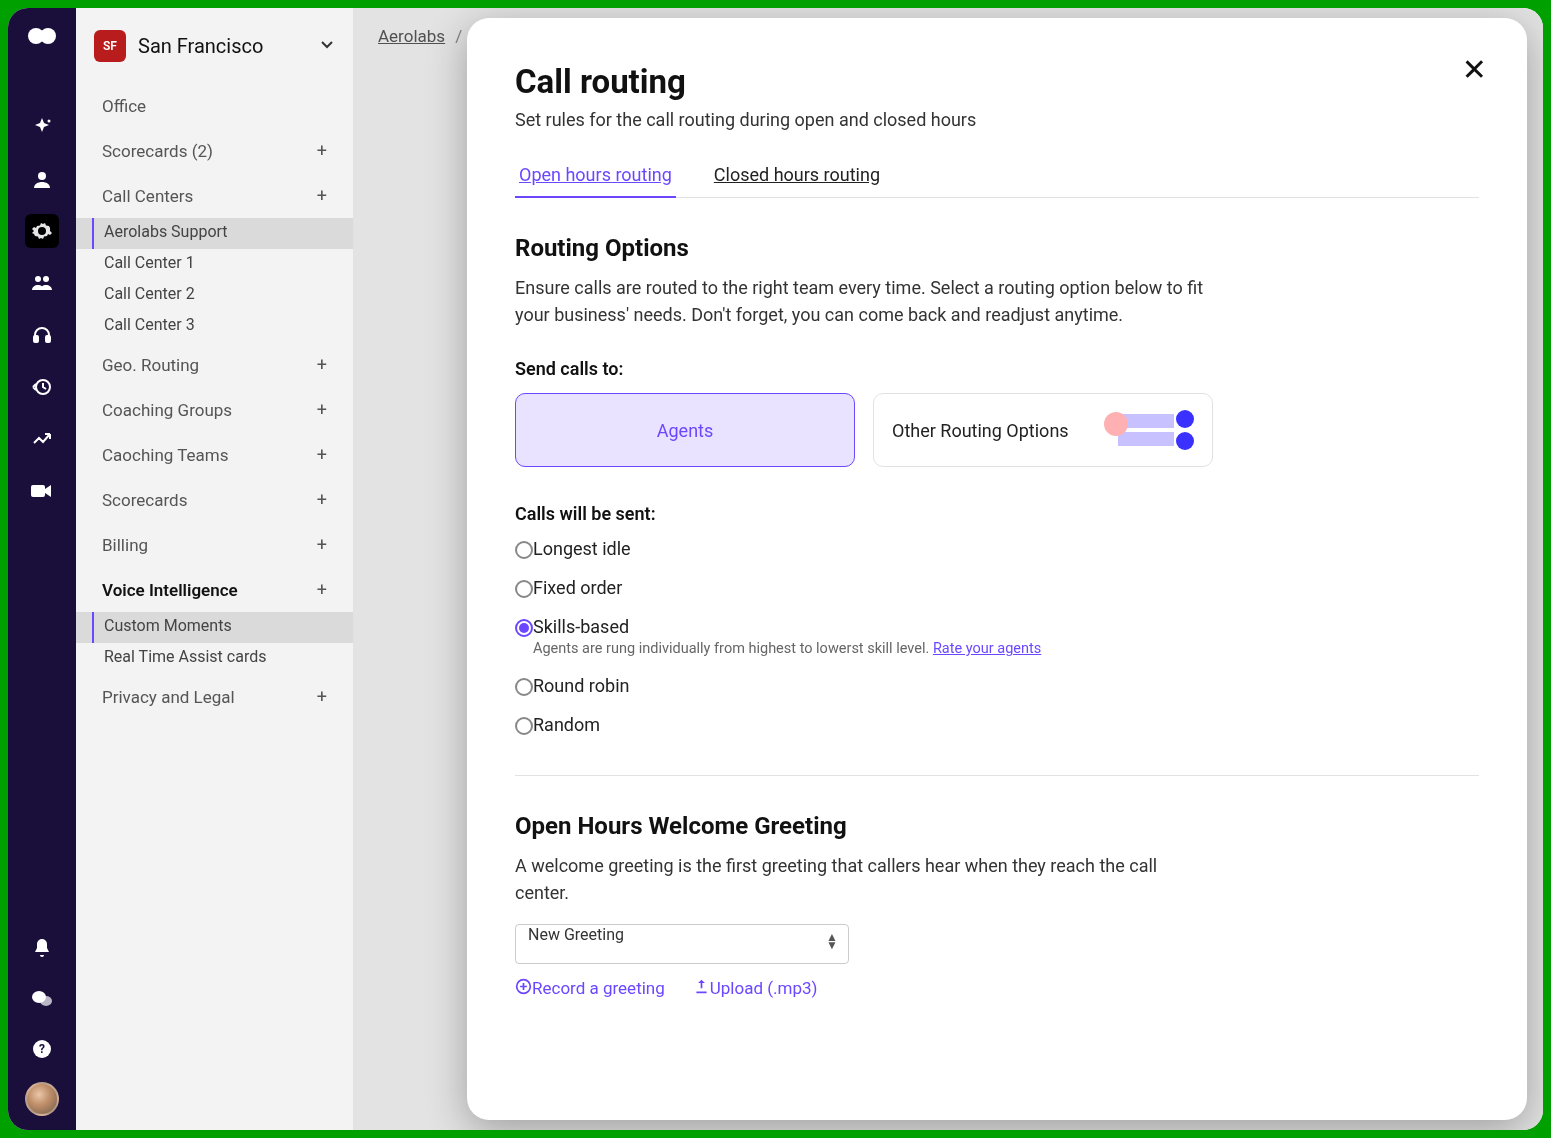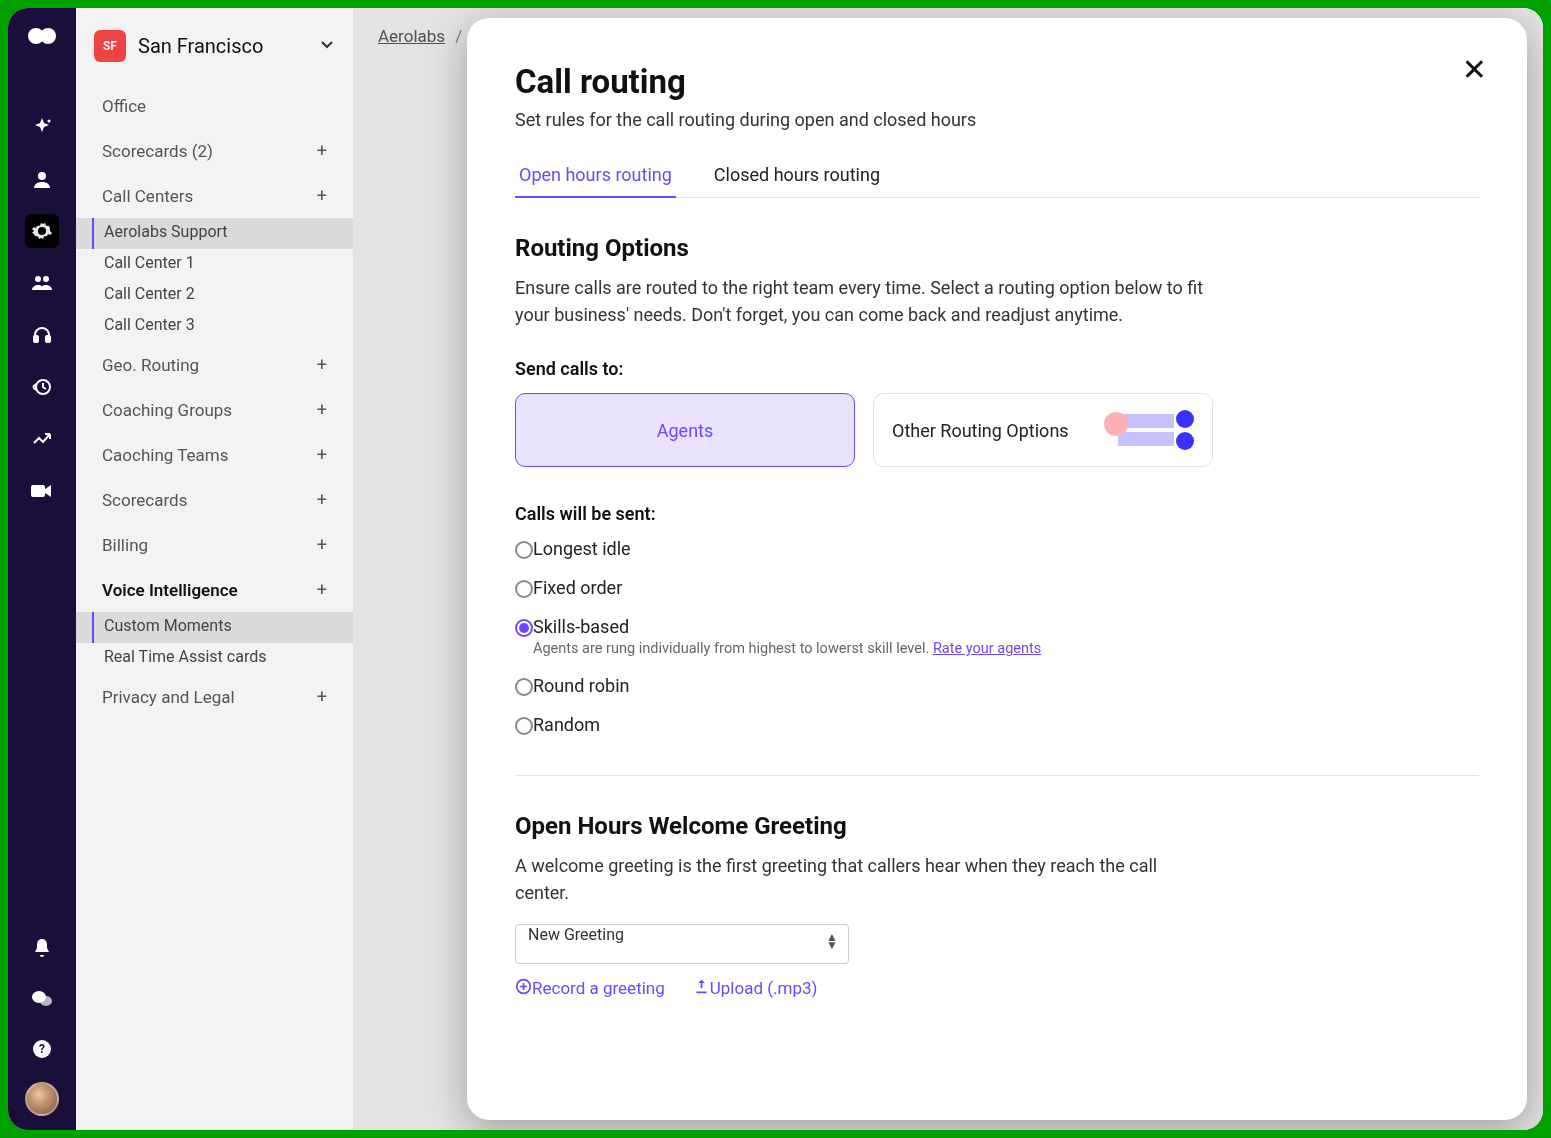--- a/index.html
+++ b/index.html
@@ -76,21 +76,21 @@
   }
   .sidebar-header {
     display: flex;
     align-items: center;
     padding: 10px 18px 22px 18px;
   }
   .office-badge {
     width: 32px;
     height: 32px;
     border-radius: 6px;
-    background: #ef4444;
+    background: #b91c1c;
     color: #fff;
     font-size: 12px;
     font-weight: 600;
     display: flex;
     align-items: center;
     justify-content: center;
     margin-right: 12px;
   }
   .office-name {
     font-size: 20px;
@@ -191,20 +191,21 @@
     gap: 34px;
     border-bottom: 1px solid #e2e2e2;
     margin-bottom: 36px;
   }
   .tab {
     padding: 8px 4px 12px 4px;
     font-size: 18px;
     color: #222;
     cursor: pointer;
     position: relative;
+    text-decoration: underline;
   }
   .tab.active {
     color: #6c47ff;
   }
   .tab.active::after {
     content: "";
     position: absolute;
     left: 0;
     right: 0;
     bottom: -1px;

